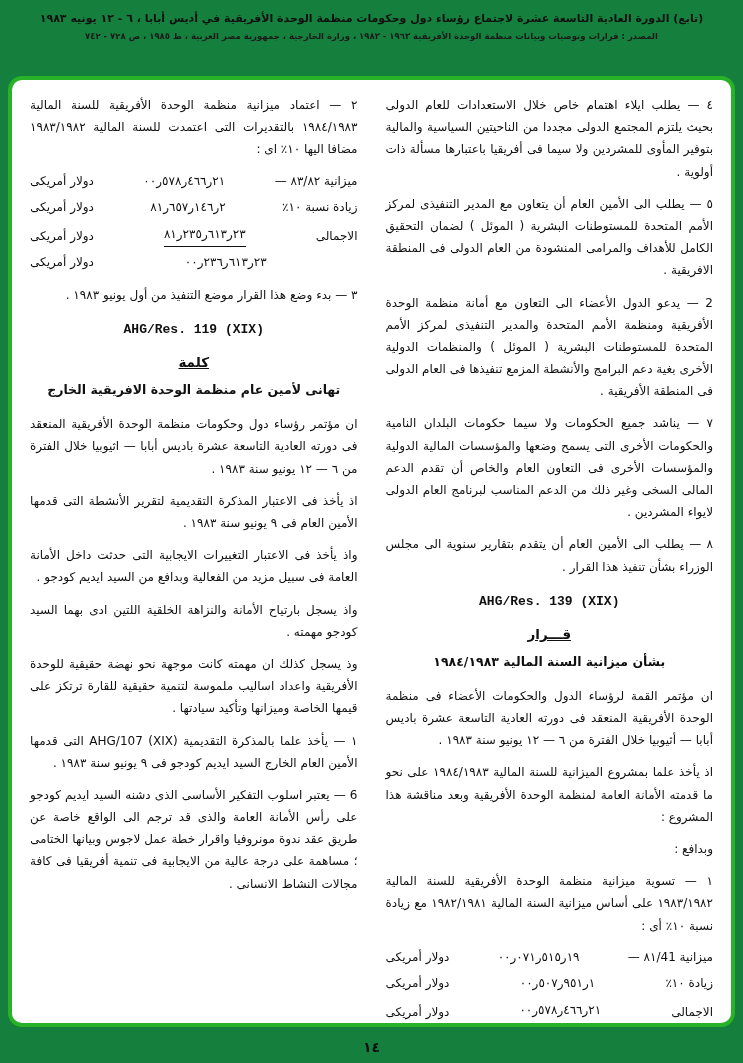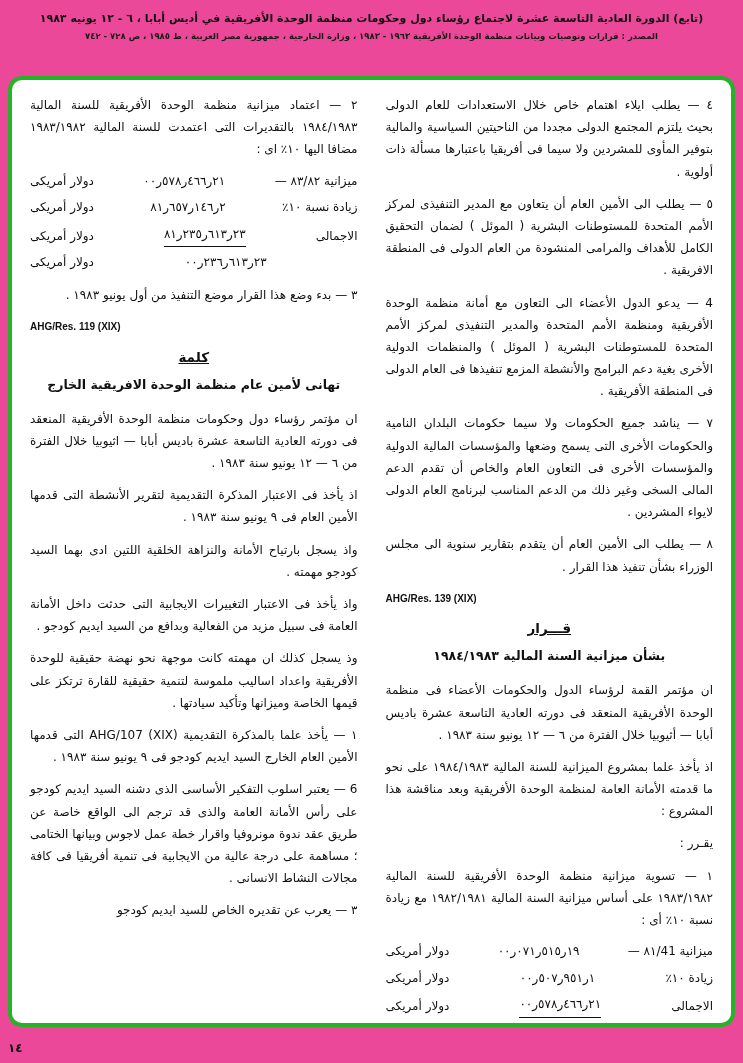--- a/index.html
+++ b/index.html
@@ -7,91 +7,91 @@
     --text-color:#101010;
   }
   *{margin:0;padding:0;box-sizing:border-box;}
   html,body{width:743px;height:1063px;}
   body{
     background:#ffffff;
     color:var(--text-color);
     font-family:"DejaVu Sans",sans-serif;
     direction:rtl;
   }
-  .page{position:relative;width:743px;height:1063px;overflow:hidden;background:#ec4899;}
+  .page{position:relative;width:743px;height:1063px;overflow:hidden;background:#15803d;}
 
   .header{padding:10px 12px 0;text-align:center;}
   .header-line1{font-weight:bold;font-size:11px;line-height:1.6;}
   .header-line2{font-weight:bold;font-size:8.5px;line-height:1.6;margin-top:2px;color:#1a1a1a;}
 
   .frame{
     position:absolute;top:76px;right:8px;left:8px;bottom:36px;
     border:4px solid var(--border-green);
     border-radius:14px;
     padding:14px 18px 10px;
     overflow:hidden;
     background:#fff;
   }
   .columns{display:flex;gap:28px;height:100%;}
   .col{flex:1 1 0;font-size:12px;line-height:1.85;text-align:justify;}
 
   .para{margin-bottom:10px;}
   .ref{
-    direction:ltr;text-align:left;
-    font-family:Liberation Sans, sans-serif;
-    font-weight:bold;font-size:10px;
+    direction:ltr;text-align:center;
+    font-family:Liberation Mono, monospace;
+    font-weight:bold;font-size:13px;
     margin:12px 0 8px;
   }
   .heading{text-align:center;font-weight:bold;font-size:13.5px;margin:8px 0 3px;text-decoration:underline;}
   .subheading{text-align:center;font-weight:bold;font-size:12.5px;margin:0 0 12px;}
   .decides{margin:2px 0 10px;}
 
   .budget-block{margin-bottom:10px;}
   .budget-row{
     display:flex;justify-content:space-between;align-items:flex-end;
     margin-bottom:5px;line-height:1.8;
   }
   .budget-row .b-label{white-space:nowrap;}
   .budget-row .b-amount{white-space:nowrap;}
   .budget-row .b-currency{white-space:nowrap;}
   .budget-row.sum .b-amount{border-bottom:1.5px solid var(--text-color);padding-bottom:1px;}
 
   .footer{
-    position:absolute;bottom:8px;left:8px;right:0;
-    text-align:left;font-size:12px;font-weight:bold;
+    position:absolute;bottom:8px;left:0;right:0;
+    text-align:center;font-size:14px;font-weight:bold;
   }
 </style>
 </head>
 <body>
 
 <div class="page">
 
   <div class="header">
     <div class="header-line1">(تابع) الدورة العادية التاسعة عشرة لاجتماع رؤساء دول وحكومات منظمة الوحدة الأفريقية في أديس أبابا ، ٦ - ١٢ يونيه ١٩٨٣</div>
     <div class="header-line2">المصدر : قرارات وتوصيات وبيانات منظمة الوحدة الأفريقية ١٩٦٣ - ١٩٨٣ ، وزارة الخارجية ، جمهورية مصر العربية ، ط ١٩٨٥ ، ص ٧٢٨ - ٧٤٢</div>
   </div>
 
   <div class="frame">
     <div class="columns">
 
       <div class="col">
         <p class="para">٤ — يطلب ايلاء اهتمام خاص خلال الاستعدادات للعام الدولى بحيث يلتزم المجتمع الدولى مجددا من الناحيتين السياسية والمالية بتوفير المأوى للمشردين ولا سيما فى أفريقيا باعتبارها مسألة ذات أولوية .</p>
         <p class="para">٥ — يطلب الى الأمين العام أن يتعاون مع المدير التنفيذى لمركز الأمم المتحدة للمستوطنات البشرية ( الموئل ) لضمان التحقيق الكامل للأهداف والمرامى المنشودة من العام الدولى فى المنطقة الافريقية .</p>
-        <p class="para">4 — يدعو الدول الأعضاء الى التعاون مع أمانة منظمة الوحدة الأفريقية ومنظمة الأمم المتحدة والمدير التنفيذى لمركز الأمم المتحدة للمستوطنات البشرية ( الموئل ) والمنظمات الدولية الأخرى بغية دعم البرامج والأنشطة المزمع تنفيذها فى العام الدولى فى المنطقة الأفريقية .</p>
+        <p class="para">2 — يدعو الدول الأعضاء الى التعاون مع أمانة منظمة الوحدة الأفريقية ومنظمة الأمم المتحدة والمدير التنفيذى لمركز الأمم المتحدة للمستوطنات البشرية ( الموئل ) والمنظمات الدولية الأخرى بغية دعم البرامج والأنشطة المزمع تنفيذها فى العام الدولى فى المنطقة الأفريقية .</p>
         <p class="para">٧ — يناشد جميع الحكومات ولا سيما حكومات البلدان النامية والحكومات الأخرى التى يسمح وضعها والمؤسسات المالية الدولية والمؤسسات الأخرى فى التعاون العام والخاص أن تقدم الدعم المالى السخى وغير ذلك من الدعم المناسب لبرنامج العام الدولى لايواء المشردين .</p>
         <p class="para">٨ — يطلب الى الأمين العام أن يتقدم بتقارير سنوية الى مجلس الوزراء بشأن تنفيذ هذا القرار .</p>
 
         <div class="ref">AHG/Res. 139 (XIX)</div>
 
         <div class="heading">قـــرار</div>
         <div class="subheading">بشأن ميزانية السنة المالية ١٩٨٤/١٩٨٣</div>
 
         <p class="para">ان مؤتمر القمة لرؤساء الدول والحكومات الأعضاء فى منظمة الوحدة الأفريقية المنعقد فى دورته العادية التاسعة عشرة باديس أبابا — أثيوبيا خلال الفترة من ٦ — ١٢ يونيو سنة ١٩٨٣ .</p>
         <p class="para">اذ يأخذ علما بمشروع الميزانية للسنة المالية ١٩٨٤/١٩٨٣ على نحو ما قدمته الأمانة العامة لمنظمة الوحدة الأفريقية وبعد مناقشة هذا المشروع :</p>
-        <p class="para decides">يقـرر :</p>
+        <p class="para decides">وبدافع :</p>
         <p class="para">١ — تسوية ميزانية منظمة الوحدة الأفريقية للسنة المالية ١٩٨٣/١٩٨٢ على أساس ميزانية السنة المالية ١٩٨٢/١٩٨١ مع زيادة نسبة ١٠٪ أى :</p>
 
         <div class="budget-block">
           <div class="budget-row">
             <span class="b-label">ميزانية ٨١/41 —</span>
             <span class="b-amount">١٩ر٥١٥ر٠٧١ر٠٠</span>
             <span class="b-currency">دولار أمريكى</span>
           </div>
           <div class="budget-row">
             <span class="b-label">زيادة ١٠٪</span>
@@ -134,26 +134,25 @@
 
         <p class="para">٣ — بدء وضع هذا القرار موضع التنفيذ من أول يونيو ١٩٨٣ .</p>
 
         <div class="ref">AHG/Res. 119 (XIX)</div>
 
         <div class="heading">كلمة</div>
         <div class="subheading">تهانى لأمين عام منظمة الوحدة الافريقية الخارج</div>
 
         <p class="para">ان مؤتمر رؤساء دول وحكومات منظمة الوحدة الأفريقية المنعقد فى دورته العادية التاسعة عشرة باديس أبابا — اثيوبيا خلال الفترة من ٦ — ١٢ يونيو سنة ١٩٨٣ .</p>
         <p class="para">اذ يأخذ فى الاعتبار المذكرة التقديمية لتقرير الأنشطة التى قدمها الأمين العام فى ٩ يونيو سنة ١٩٨٣ .</p>
+        <p class="para">واذ يأخذ فى الاعتبار التغييرات الايجابية التى حدثت داخل الأمانة العامة فى سبيل مزيد من الفعالية وبدافع من السيد ايديم كودجو .</p>
         <p class="para">واذ يسجل بارتياح الأمانة والنزاهة الخلقية اللتين ادى بهما السيد كودجو مهمته .</p>
-        <p class="para">واذ يأخذ فى الاعتبار التغييرات الايجابية التى حدثت داخل الأمانة العامة فى سبيل مزيد من الفعالية وبدافع من السيد ايديم كودجو .</p>
         <p class="para">وذ يسجل كذلك ان مهمته كانت موجهة نحو نهضة حقيقية للوحدة الأفريقية واعداد اساليب ملموسة لتنمية حقيقية للقارة ترتكز على قيمها الخاصة وميزانها وتأكيد سيادتها .</p>
         <p class="para">١ — يأخذ علما بالمذكرة التقديمية AHG/107 (XIX) التى قدمها الأمين العام الخارج السيد ايديم كودجو فى ٩ يونيو سنة ١٩٨٣ .</p>
         <p class="para">6 — يعتبر اسلوب التفكير الأساسى الذى دشنه السيد ايديم كودجو على رأس الأمانة العامة والذى قد ترجم الى الواقع خاصة عن طريق عقد ندوة مونروفيا واقرار خطة عمل لاجوس وبيانها الختامى ؛ مساهمة على درجة عالية من الايجابية فى تنمية أفريقيا فى كافة مجالات النشاط الانسانى .</p>
-        <p class="para">٣ — يعرب عن تقديره الخاص للسيد ايديم كودجو</p>
       </div>
 
     </div>
   </div>
 
   <div class="footer">١٤</div>
 
 </div>
 
 </body></html>

